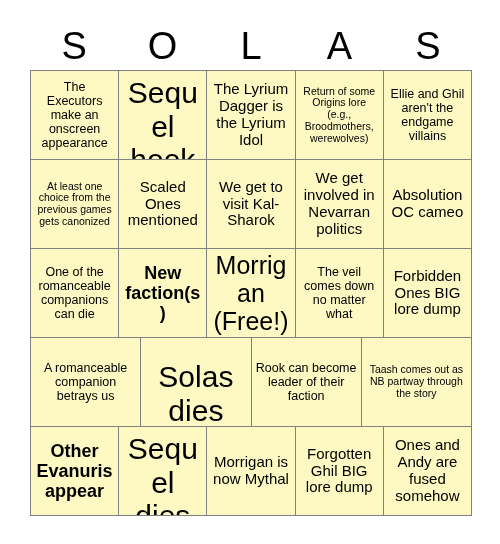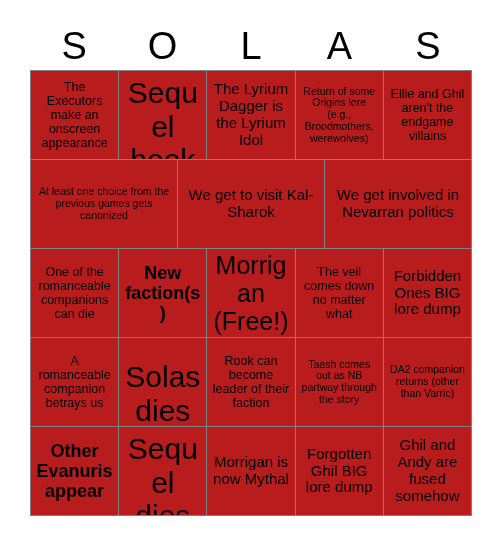--- a/index.html
+++ b/index.html
@@ -67,21 +67,21 @@
     flex: 1 1 0;
     min-width: 0;
     border-right: 1px solid #808080;
     border-bottom: 1px solid #808080;
     box-sizing: border-box;
     display: flex;
     align-items: center;
     justify-content: center;
     text-align: center;
     padding: 2px 4px;
-    background: #b91c1c;
+    background: #fef9c3;
     overflow: hidden;
   }
   .bingo-cell .cell-text {
     display: block;
     width: 100%;
     line-height: 1.12;
     word-wrap: break-word;
     overflow-wrap: break-word;
     hyphens: none;
   }
@@ -125,24 +125,30 @@
       <div class="bingo-cell" data-size="sm">
           <span class="cell-text">Ellie and Ghil aren't the endgame villains</span>
         </div>
     </div>
 
     <div class="bingo-row">
       <div class="bingo-cell" data-size="xs">
           <span class="cell-text">At least one choice from the previous games gets canonized</span>
         </div>
       <div class="bingo-cell" data-size="md">
+          <span class="cell-text">Scaled Ones mentioned</span>
+        </div>
+      <div class="bingo-cell" data-size="md">
           <span class="cell-text">We get to visit Kal-Sharok</span>
         </div>
       <div class="bingo-cell" data-size="md">
           <span class="cell-text">We get involved in Nevarran politics</span>
+        </div>
+      <div class="bingo-cell" data-size="md">
+          <span class="cell-text">Absolution OC cameo</span>
         </div>
     </div>
 
     <div class="bingo-row">
       <div class="bingo-cell" data-size="sm">
           <span class="cell-text">One of the romanceable companions can die</span>
         </div>
       <div class="bingo-cell" data-size="lg">
           <span class="cell-text">New faction(s)</span>
         </div>
@@ -163,37 +169,34 @@
         </div>
       <div class="bingo-cell" data-size="xxl">
           <span class="cell-text">Solas dies</span>
         </div>
       <div class="bingo-cell" data-size="sm">
           <span class="cell-text">Rook can become leader of their faction</span>
         </div>
       <div class="bingo-cell" data-size="xs">
           <span class="cell-text">Taash comes out as NB partway through the story</span>
         </div>
-      <div class="bingo-cell" data-size="xs">
-          <span class="cell-text">DA2 companion returns (other than Varric)</span>
-        </div>
     </div>
 
     <div class="bingo-row">
       <div class="bingo-cell" data-size="lg">
           <span class="cell-text">Other Evanuris appear</span>
         </div>
       <div class="bingo-cell" data-size="xxl">
           <span class="cell-text">Sequel dies</span>
         </div>
       <div class="bingo-cell" data-size="md">
           <span class="cell-text">Morrigan is now Mythal</span>
         </div>
       <div class="bingo-cell" data-size="md">
           <span class="cell-text">Forgotten Ghil BIG lore dump</span>
         </div>
       <div class="bingo-cell" data-size="md">
-          <span class="cell-text">Ghil and Andy are fused somehow</span>
+          <span class="cell-text">Ones and Andy are fused somehow</span>
         </div>
     </div>
 
   </div>
 </div>
 
 </body></html>

